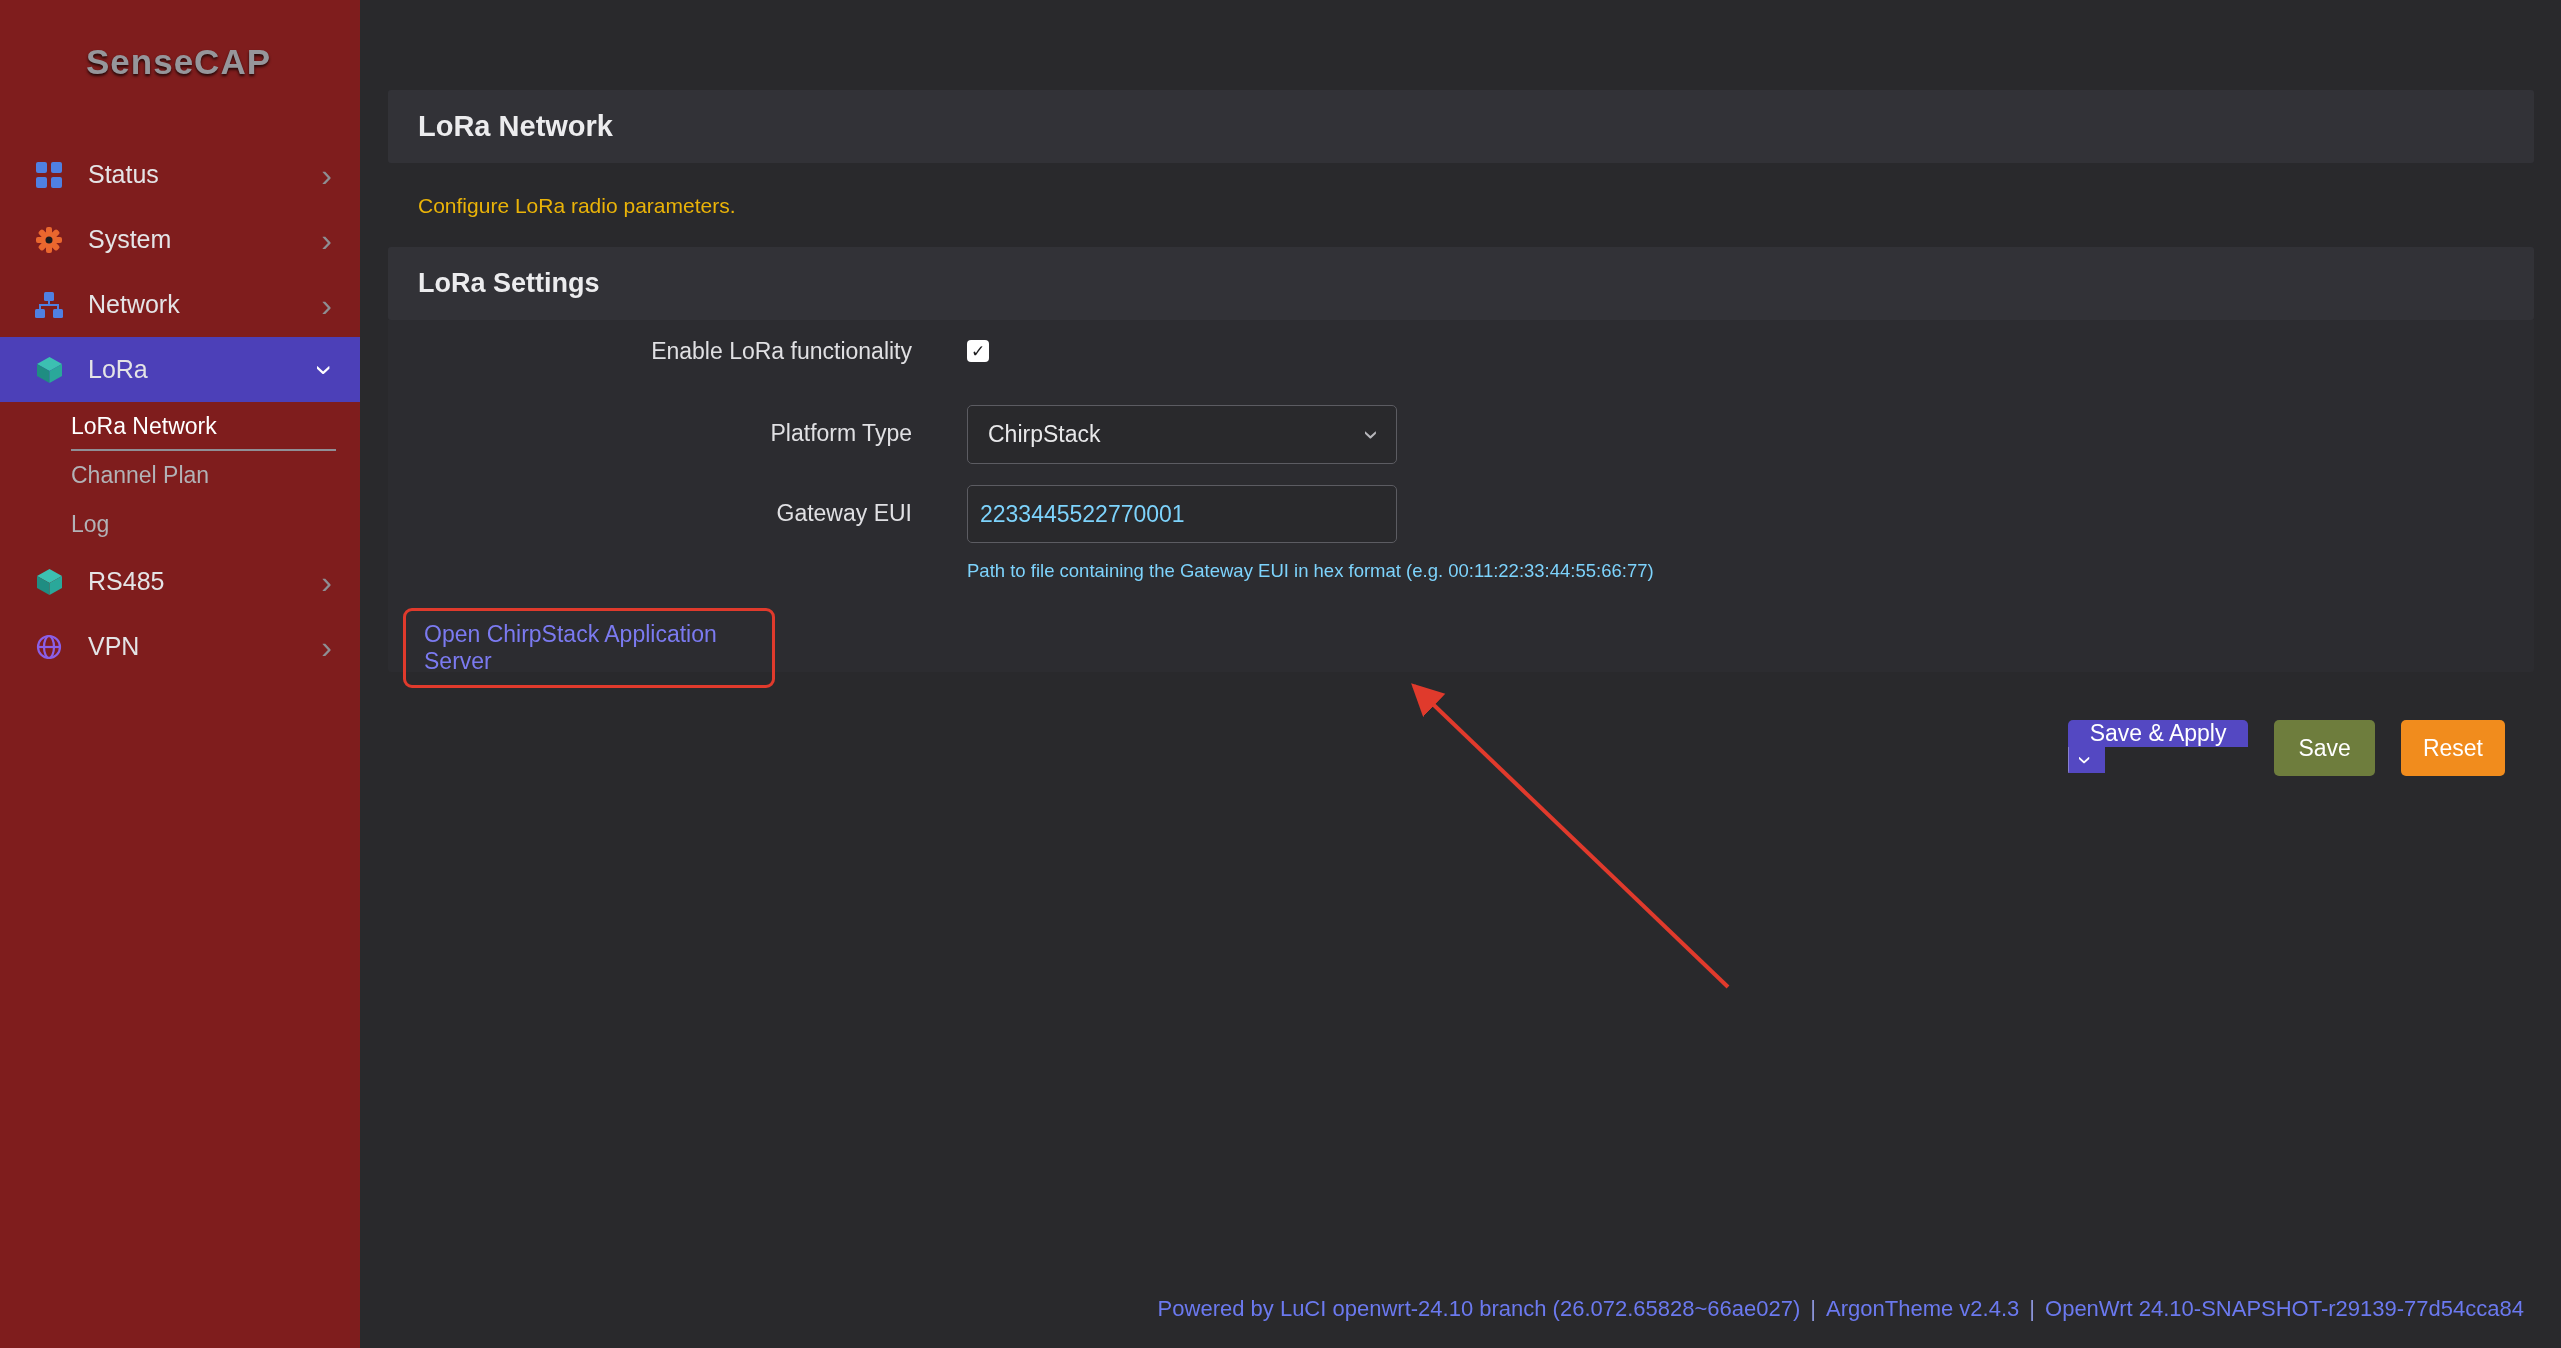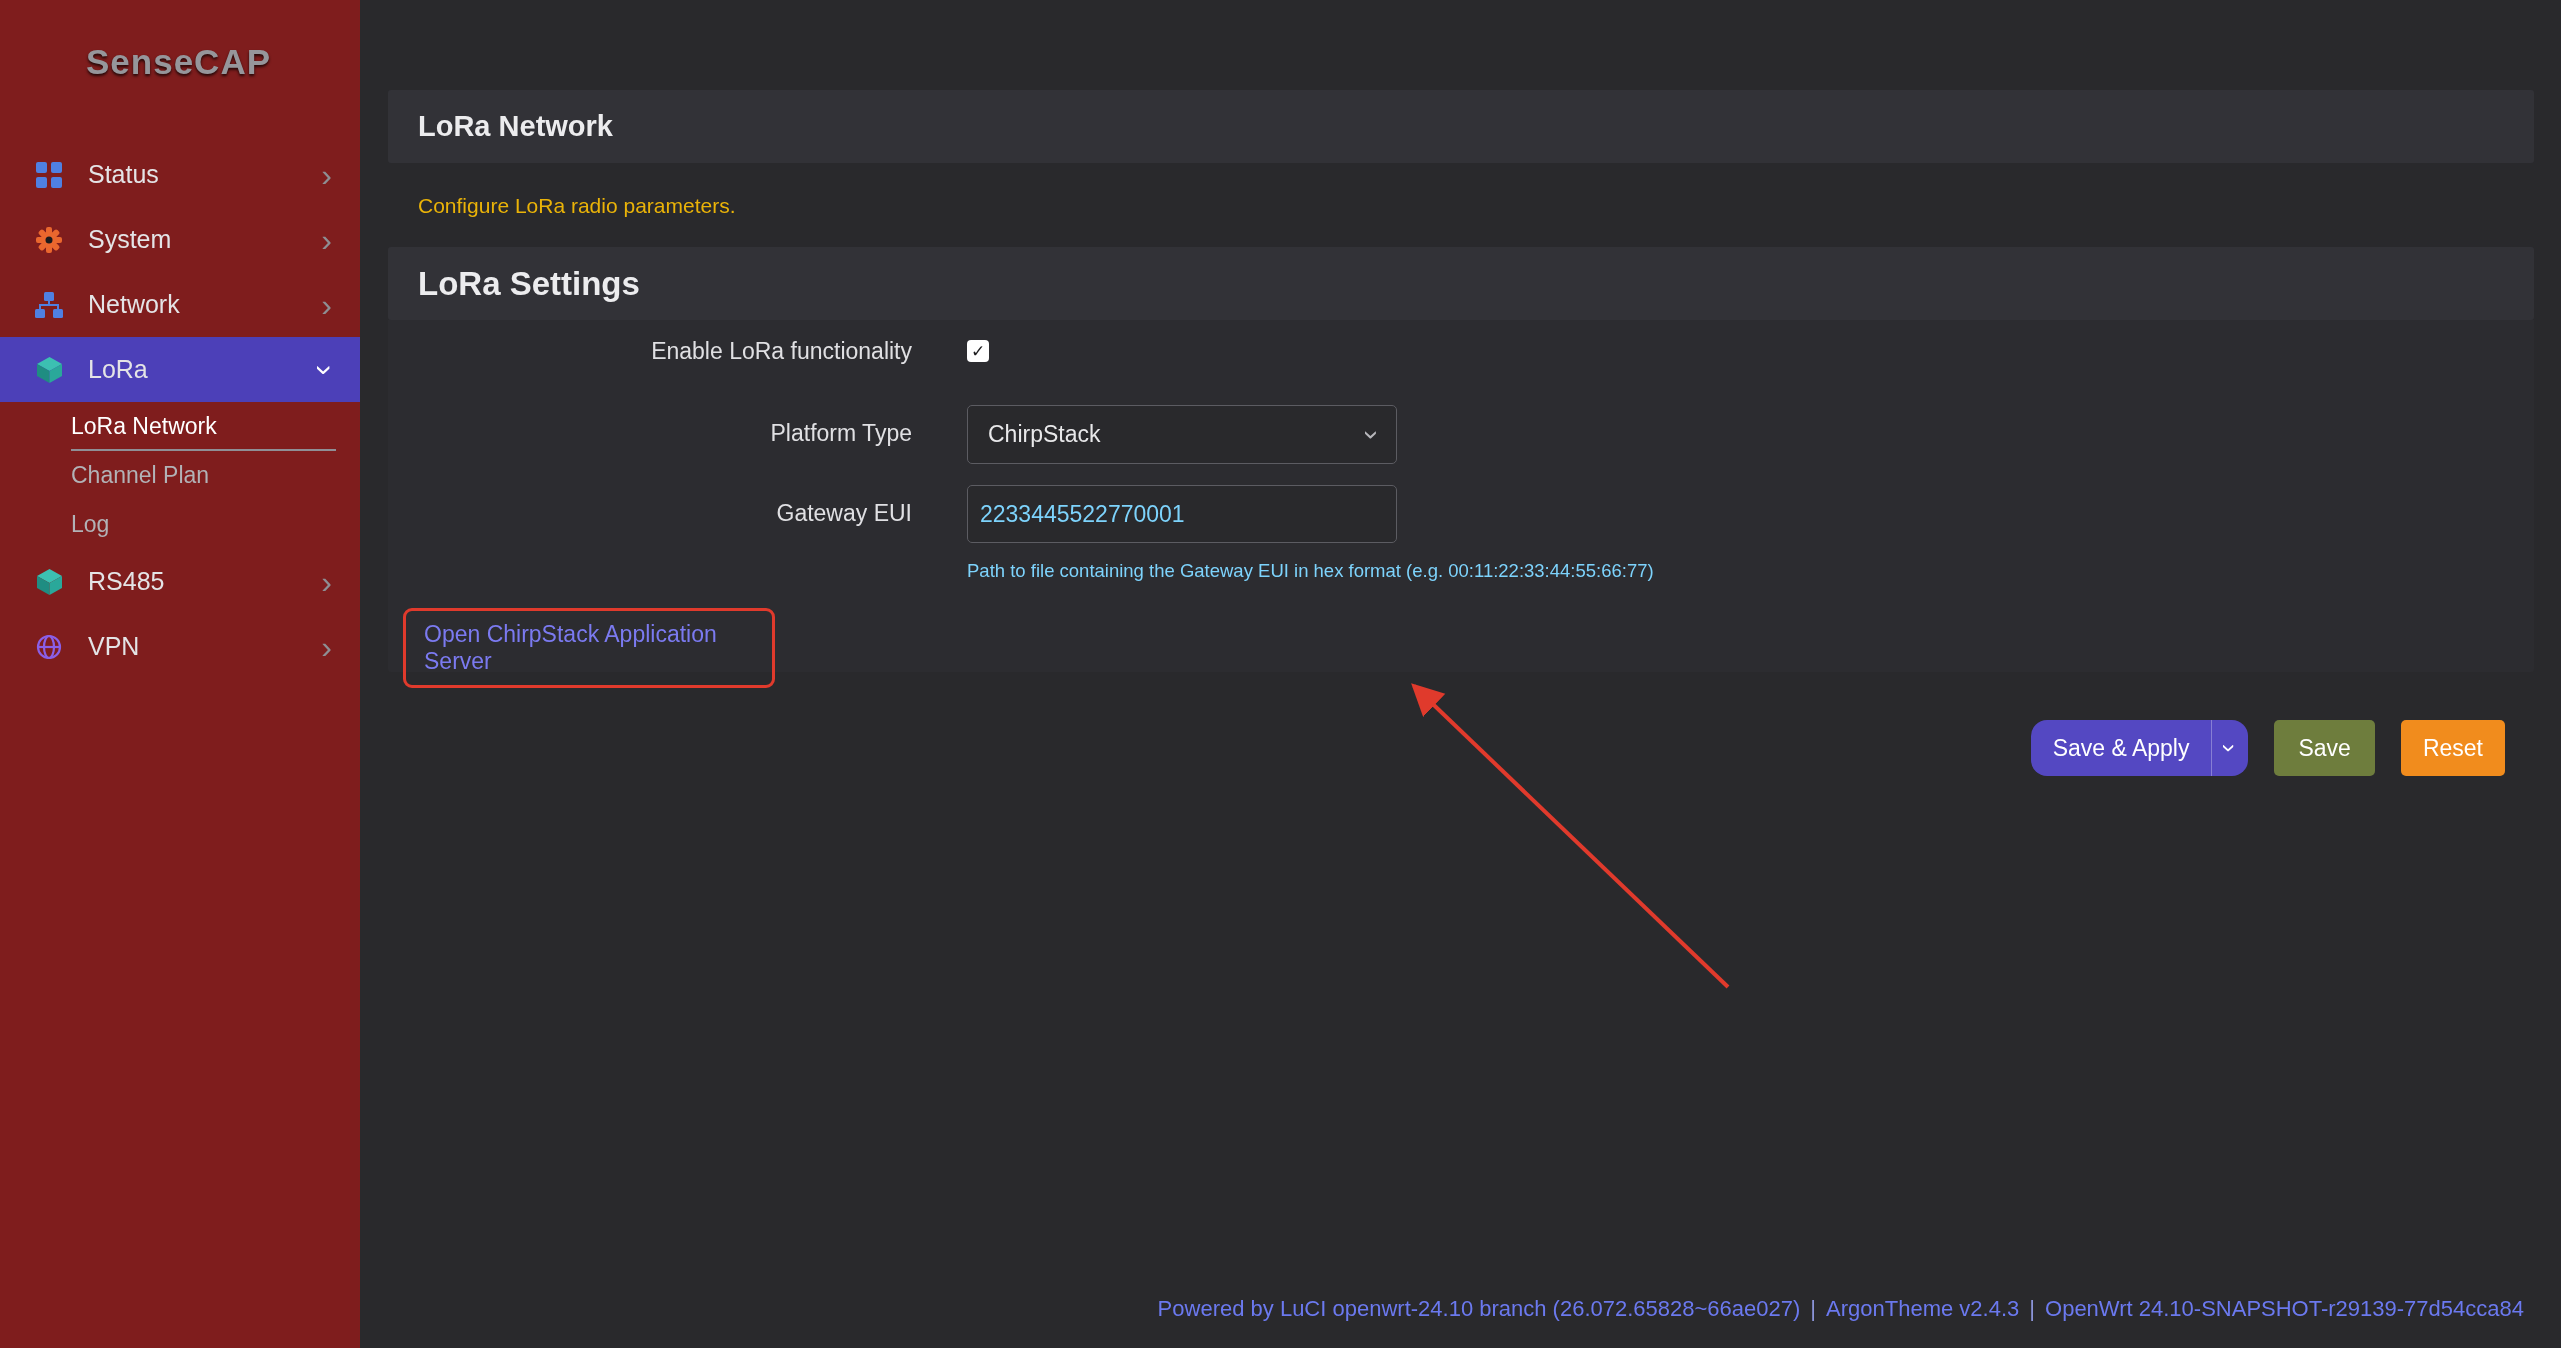--- a/index.html
+++ b/index.html
@@ -38,21 +38,21 @@
 
   
   .main { position:absolute; left:360px; top:0; right:0; bottom:0; }
   .bar {
     position:absolute; left:28px; width:2146px; height:73px;
     background:#323237; border-radius:3px;
     display:flex; align-items:center; padding-left:30px; box-sizing:border-box;
     color:#ececee; font-weight:bold;
   }
   #hdr-bar { top:90px; font-size:29px; }
-  #sec-bar { top:247px; font-size:33px; }
+  #sec-bar { top:247px; font-size:27px; }
   .subtitle { position:absolute; left:58px; top:194px; font-size:21px; color:#eab308; }
 
   .panel {
     position:absolute; left:28px; top:320px; width:2146px; height:352px;
     background:#2c2c30; border-radius:0 0 3px 3px;
   }
   .frow-label { position:absolute; left:0; width:524px; text-align:right; color:#e0e0e3; font-size:23px; }
   #lbl-enable { top:18px; }
   #lbl-platform { top:100px; }
   #lbl-eui { top:180px; }
@@ -85,21 +85,21 @@
   .cs-link { color:#7b7af0; font-size:23px; cursor:pointer; }
 
   .annot-arrow { position:absolute; left:960px; top:650px; width:500px; height:400px; pointer-events:none; }
 
   
   .btns { position:absolute; top:720px; right:56px; display:flex; gap:26px; height:56px; align-items:stretch; }
   .btn {
     border:none; color:#ffffff; font-size:23px; font-family:inherit;
     border-radius:5px; cursor:pointer; display:flex; align-items:center; justify-content:center;
   }
-  .btn-group { display:flex; border-radius:16px; overflow:hidden; }
+  .btn-group { display:flex; border-radius:5px; overflow:hidden;flex-direction:column; }
   .btn-sa { background:#5448c2; padding:0 22px; border-radius:0; }
   .btn-sa-caret {
     background:#5448c2; width:36px; border-left:1px solid rgba(255,255,255,0.3);
     display:flex; align-items:center; justify-content:center; color:#ffffff; cursor:pointer;
   }
   .btn-sa-caret span { font-size:26px; line-height:1; transform:rotate(90deg); }
   .btn-save { background:#6e7d3d; padding:0 24px; }
   .btn-reset { background:#f18c1d; padding:0 22px; }
 
   

